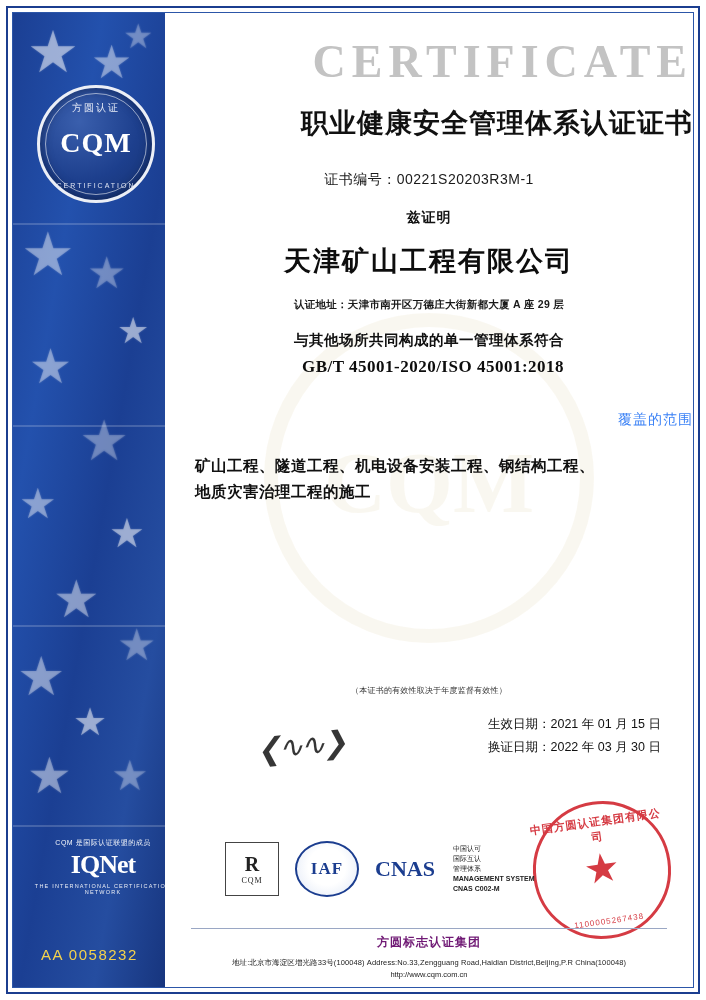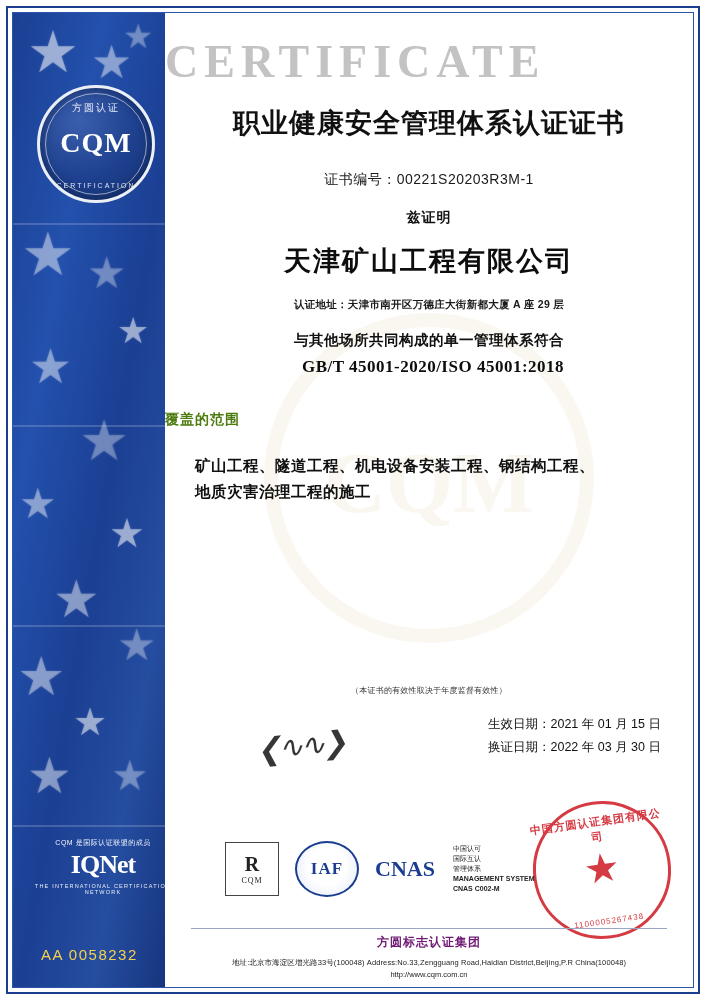--- a/index.html
+++ b/index.html
@@ -182,34 +182,34 @@
     font-family: "Liberation Serif", serif;
     font-size: 86px;
     font-weight: bold;
     color: #b89a3a;
   }
 
   .big-title {
     position: absolute;
     left: 0; right: 0;
     top: 22px;
-    text-align: left;
+    text-align: right;
     font-family: "Liberation Serif", serif;
     font-size: 46px;
     font-weight: bold;
     letter-spacing: 6px;
     color: #b9b9b9;
     opacity: 0.85;
   }
 
   .cn-title {
     position: absolute;
     left: 0; right: 0;
     top: 92px;
-    text-align: center;
+    text-align: right;
     font-family: "Liberation Serif", serif;
     font-size: 27px;
     font-weight: bold;
     letter-spacing: 1px;
     color: #111111;
   }
 
   .cert-no {
     position: absolute;
     left: 0; right: 0;
@@ -274,24 +274,24 @@
     font-size: 17px;
     font-weight: bold;
     color: #0d0d0d;
     letter-spacing: 0.5px;
   }
 
   .coverage-label {
     position: absolute;
     left: 0; right: 0;
     top: 398px;
-    text-align: left;
+    text-align: right;
     font-size: 14px;
-    font-weight: bold;
-    color: #4d7c0f;
+    font-weight: normal;
+    color: #3b82f6;
     letter-spacing: 1px;
   }
 
   .coverage-body {
     position: absolute;
     left: 30px; right: 30px;
     top: 440px;
     text-align: left;
     font-size: 15.5px;
     font-weight: bold;

